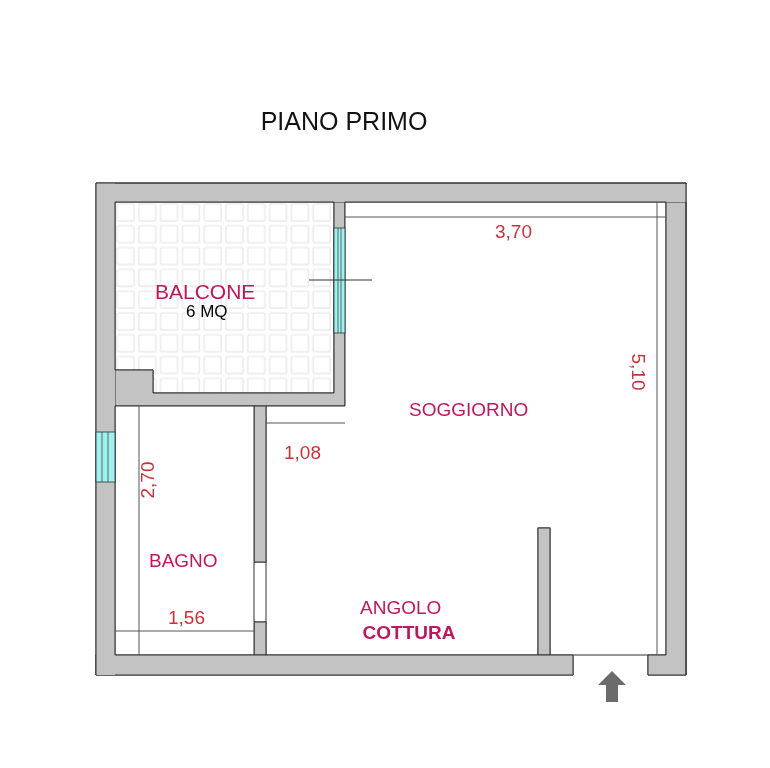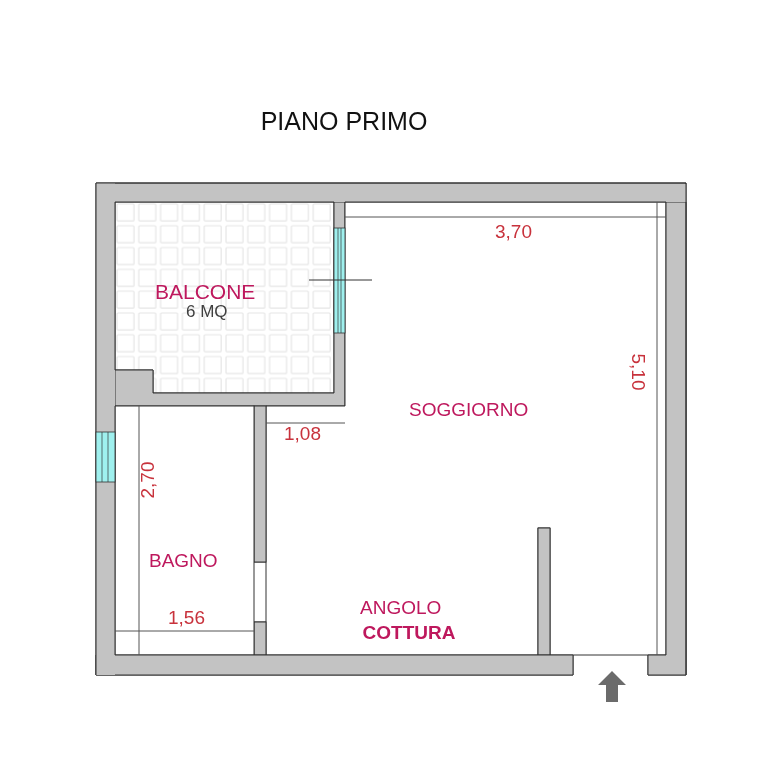--- a/index.html
+++ b/index.html
@@ -2,21 +2,21 @@
 <html><head>
 <meta charset="utf-8">
 <style>
   html, body { margin:0; padding:0; background:#ffffff; }
   body { width:770px; height:768px; position:relative; overflow:hidden; font-family:"Liberation Sans", sans-serif; }
   .title { position:absolute; left:0; width:688px; top:107px; text-align:center; font-size:25px; color:#111; }
   svg { position:absolute; left:0; top:0; }
   .lbl { position:absolute; font-size:19px; white-space:nowrap; }
   .room { color:#be185d; }
   .dim { color:#c8323c; }
-  .area { color:#404040; font-size:17px; }
+  .area { color:#000000; font-size:17px; }
   .rot { transform-origin:center center; }
 </style>
 </head>
 <body>
 
 <div class="title">PIANO PRIMO</div>
 
 <svg width="770" height="768" viewBox="0 0 770 768">
   <defs>
     <pattern id="tiles" x="115" y="202" width="21.8" height="21.8" patternUnits="userSpaceOnUse">
@@ -80,13 +80,13 @@
 <div class="lbl area" style="left:186px; top:302px;">6 MQ</div>
 <div class="lbl room" style="left:409px; top:399px;">SOGGIORNO</div>
 <div class="lbl room" style="left:149px; top:518px;margin-top:32px;">BAGNO</div>
 <div class="lbl room" style="left:360px; top:597px; width:80px; text-align:right;">ANGOLO</div>
 <div class="lbl room" style="left:354px; top:622px; width:110px; text-align:center;font-weight:bold;">COTTURA</div>
 
 <div class="lbl dim" style="left:487px; top:221px;margin-left:8px;">3,70</div>
 <div class="lbl dim rot" style="left:620px; top:361px; transform:rotate(90deg);">5,10</div>
 <div class="lbl dim rot" style="left:130px; top:469px; transform:rotate(-90deg);">2,70</div>
 <div class="lbl dim" style="left:168px; top:607px;">1,56</div>
-<div class="lbl dim" style="left:284px; top:423px;">1,08</div>
+<div class="lbl dim" style="left:284px; top:442px;">1,08</div>
 
 </body></html>

